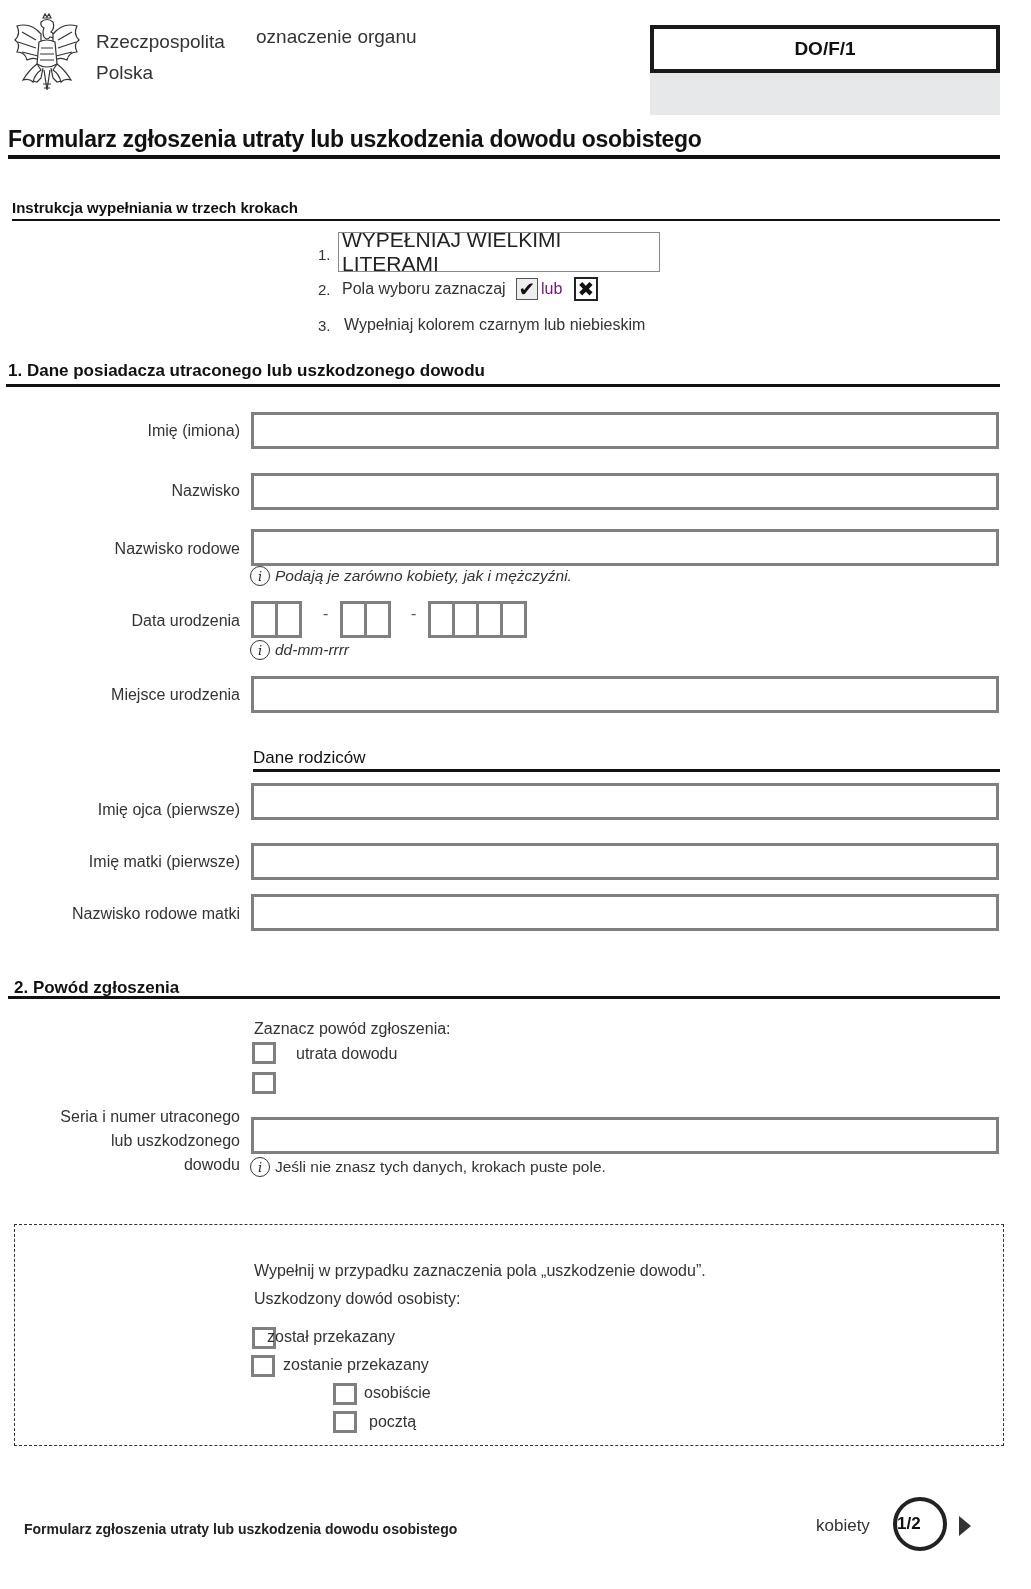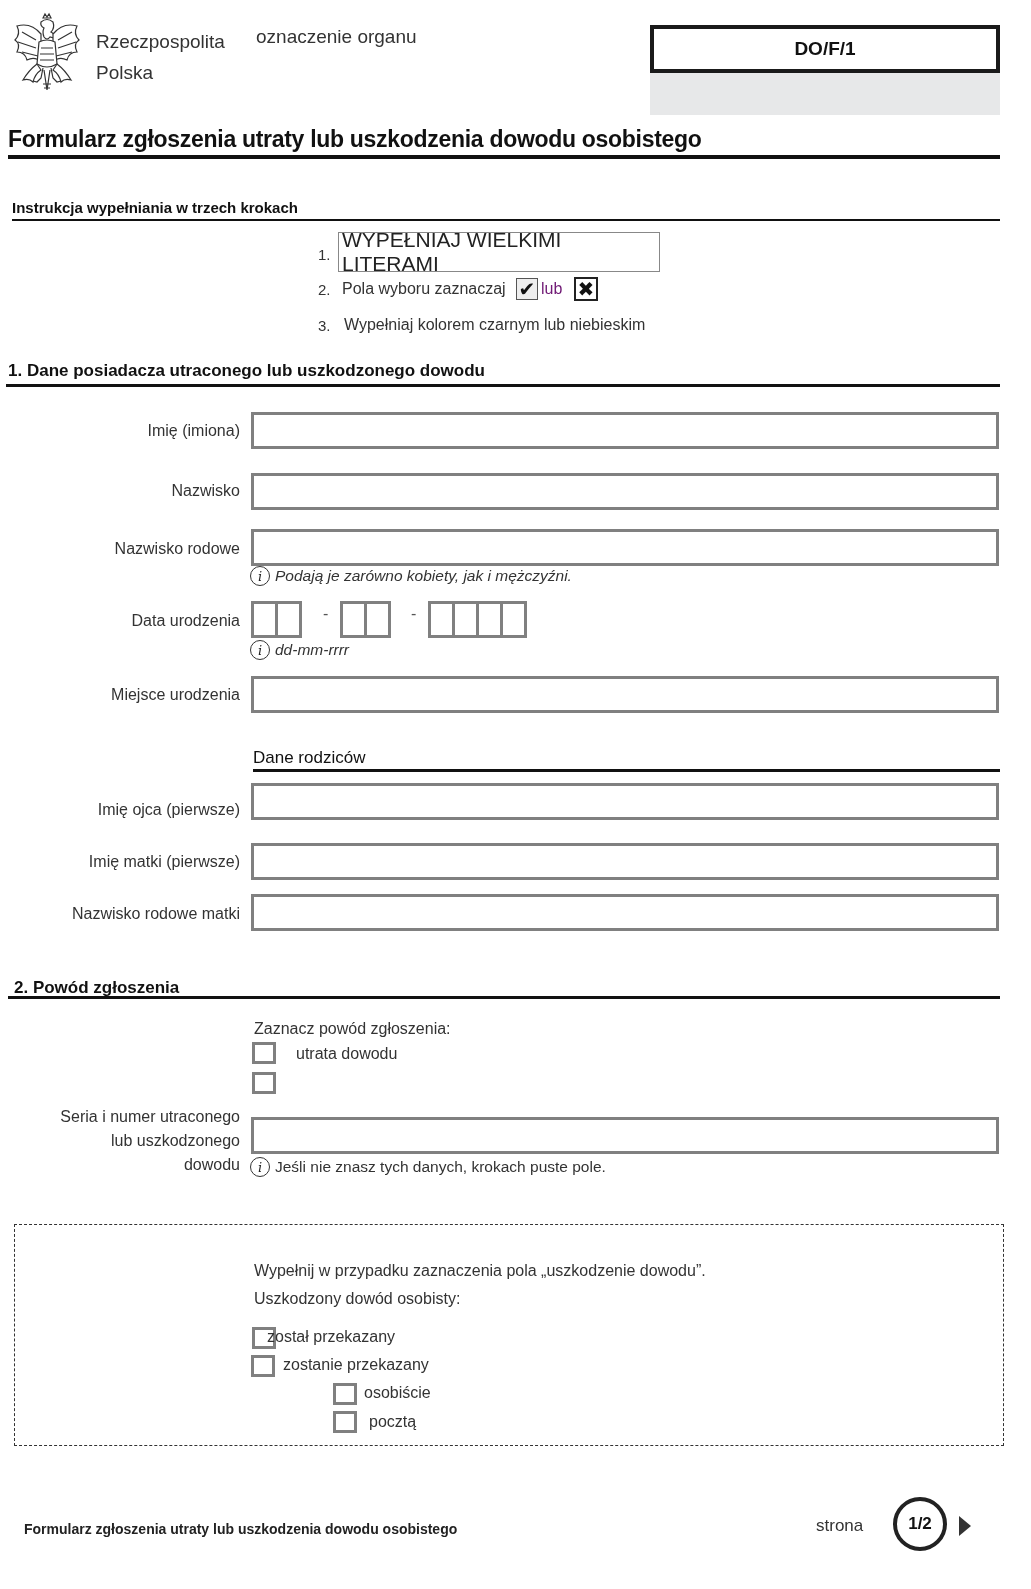--- a/index.html
+++ b/index.html
@@ -55,21 +55,21 @@
   .sec2-title { left: 14px; top: 978px; }
   .sec2-rule { left: 8px; top: 996px; width: 992px; }
 
   .cb { width: 24px; height: 22px; border: 3px solid #808080; background: #fff; }
   .cb-label { font-size: 16px; color: #333; }
 
   .dashed-box { left: 14px; top: 1224px; width: 990px; height: 222px; border: 1px dashed #333; }
 
   .footer-text { left: 24px; top: 1521px; font-size: 14px; font-weight: bold; color: #222; }
   .strona { left: 816px; top: 1516px; font-size: 17px; color: #333; }
-  .page-circle { left: 893px; top: 1497px; width: 54px; height: 54px; border: 4px solid #222; border-radius: 50%; display: flex; align-items: center; justify-content: center; font-size: 17px; font-weight: bold; color: #111; }
+  .page-circle { left: 893px; top: 1497px; width: 54px; height: 54px; border: 4px solid #222; border-radius: 50%; display: flex; align-items: center; font-size: 17px; font-weight: bold; color: #111; }
   .next-arrow { left: 959px; top: 1516px; width: 0; height: 0; border-top: 10px solid transparent; border-bottom: 10px solid transparent; border-left: 12px solid #333; cursor: pointer; }
 </style>
 </head>
 <body>
 
 <div class="abs emblem">
   <svg width="74" height="82" viewBox="0 0 74 82">
     <g fill="none" stroke="#333" stroke-width="1.2">
       <path d="M33 6 l2 -4 l2 3 l2 -3 l2 4 z" fill="#fff"></path>
       <path d="M31 10 q6 -5 12 0 q2 6 -2 10 q4 2 3 6 l-4 -1 q-3 4 -6 0 q-2 -5 0 -9 q-4 -2 -3 -6 z" fill="#fff"></path>
@@ -199,17 +199,17 @@
 <div class="abs cb-label" style="left:267px; top:1328px;">został przekazany</div>
 <div class="abs cb" style="left:251px; top:1355px;"></div>
 <div class="abs cb-label" style="left:283px; top:1356px;">zostanie przekazany</div>
 
 <div class="abs cb" style="left:333px; top:1383px;"></div>
 <div class="abs cb-label" style="left:364px; top:1384px;">osobiście</div>
 <div class="abs cb" style="left:333px; top:1411px;"></div>
 <div class="abs cb-label" style="left:369px; top:1413px;">pocztą</div>
 
 <div class="abs footer-text">Formularz zgłoszenia utraty lub uszkodzenia dowodu osobistego</div>
-<div class="abs strona">strona</div>
+<div class="abs strona">kobiety</div>
 <div class="abs page-circle">
   <span>1/2</span>
 </div>
 <div class="abs next-arrow"></div>
 
 </body></html>

